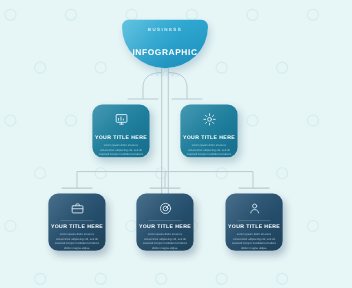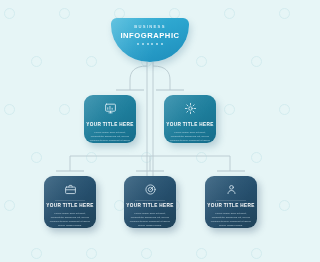--- a/index.html
+++ b/index.html
@@ -54,20 +54,21 @@
     border-radius: 6px 6px 40px 40px / 6px 6px 38px 38px;
     background: linear-gradient(160deg, #38b3d8 0%, #2ba3cd 45%, #1d8cba 100%);
     box-shadow: 2px 4px 7px rgba(40,100,130,0.22);
     z-index: 3;
     display: flex;
     flex-direction: column;
     align-items: center;
     justify-content: flex-start;
     padding-top: 7px;
     box-sizing: border-box;
+    gap: 12px;
   }
   #header-badge .sheen {
     position: absolute;
     left: 0; top: 0;
     width: 100%; height: 100%;
     border-radius: inherit;
     background: linear-gradient(115deg, rgba(255,255,255,0.22) 0%, rgba(255,255,255,0.05) 38%, rgba(255,255,255,0) 60%);
     pointer-events: none;
   }
   .hdr-sub {

